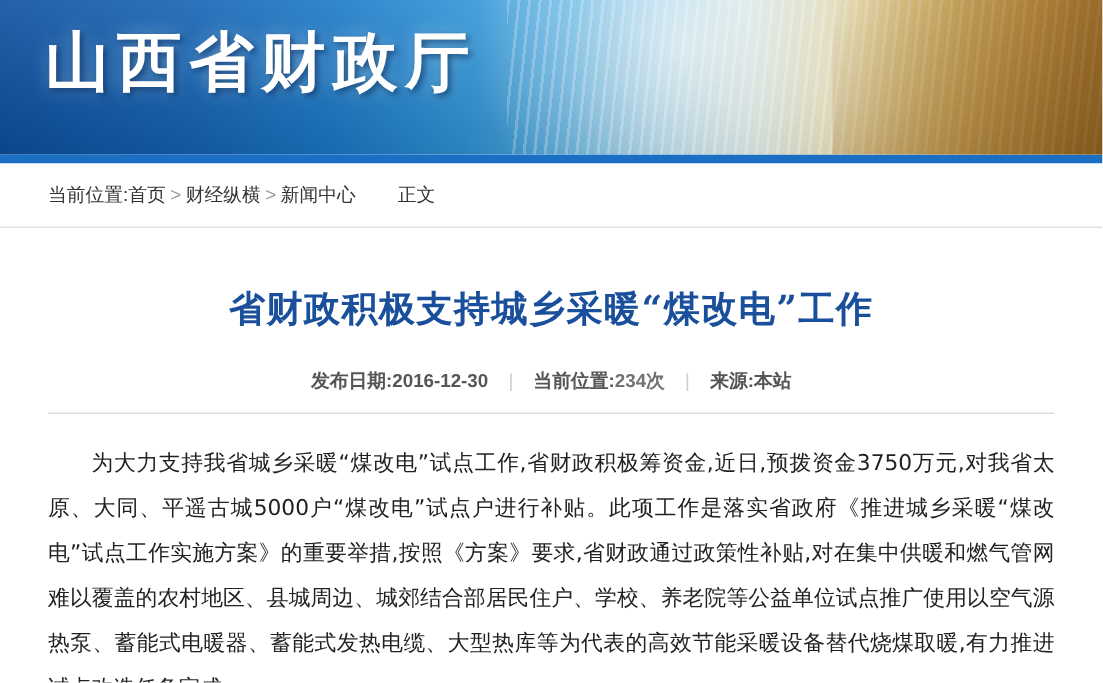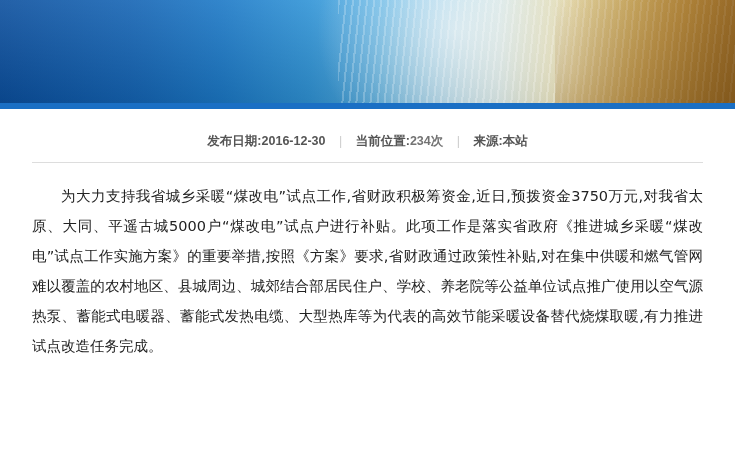--- a/index.html
+++ b/index.html
@@ -164,26 +164,33 @@
 </style>
 </head>
 <body>
 
 <div class="page">
 
   <div class="banner">
     <div class="wash"></div>
     <div class="streaks"></div>
     <div class="rocks"></div>
+    <div class="banner-title">山西省财政厅</div>
   </div>
 
   <div class="blue-bar"></div>
 
+  <div class="crumb-wrap">
+    <div class="crumb">
+      <span>当前位置:</span><a class="lnk">首页</a><span class="sep">&gt;</span><a class="lnk">财经纵横</a><span class="sep">&gt;</span><a class="lnk">新闻中心</a><span class="current">正文</span>
+    </div>
+  </div>
 
   <div class="article">
+    <h1 class="art-title">省财政积极支持城乡采暖“煤改电”工作</h1>
 
     <div class="art-meta">
       <span class="cell">发布日期:</span><span class="cell">2016-12-30</span>
       <span class="bar">|</span>
       <span class="cell">当前位置:</span><span class="cell count">234次</span>
       <span class="bar">|</span>
       <span class="cell">来源:</span><span class="cell">本站</span>
     </div>
 
     <div class="meta-rule"></div>

